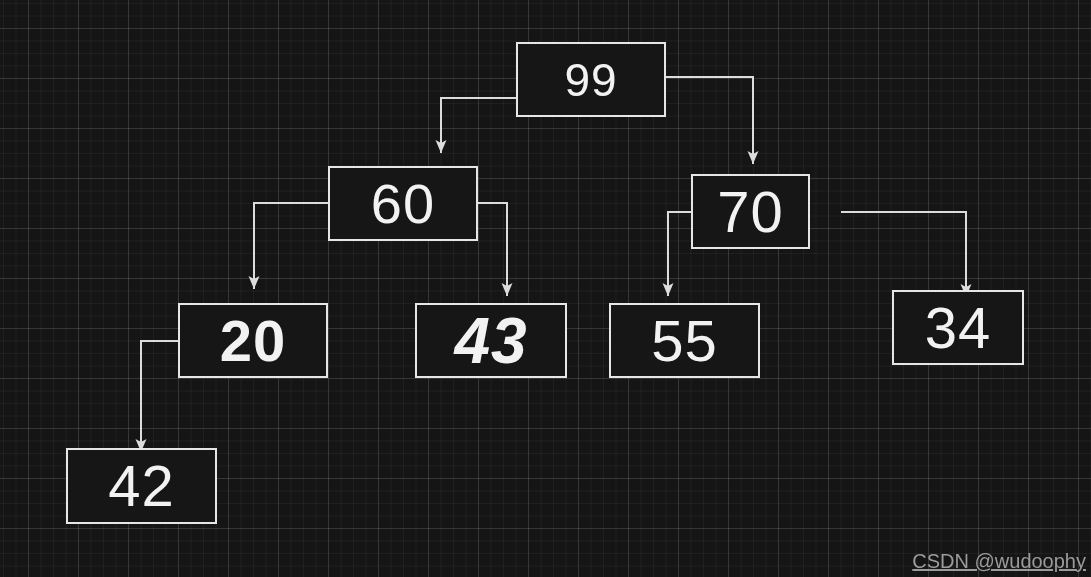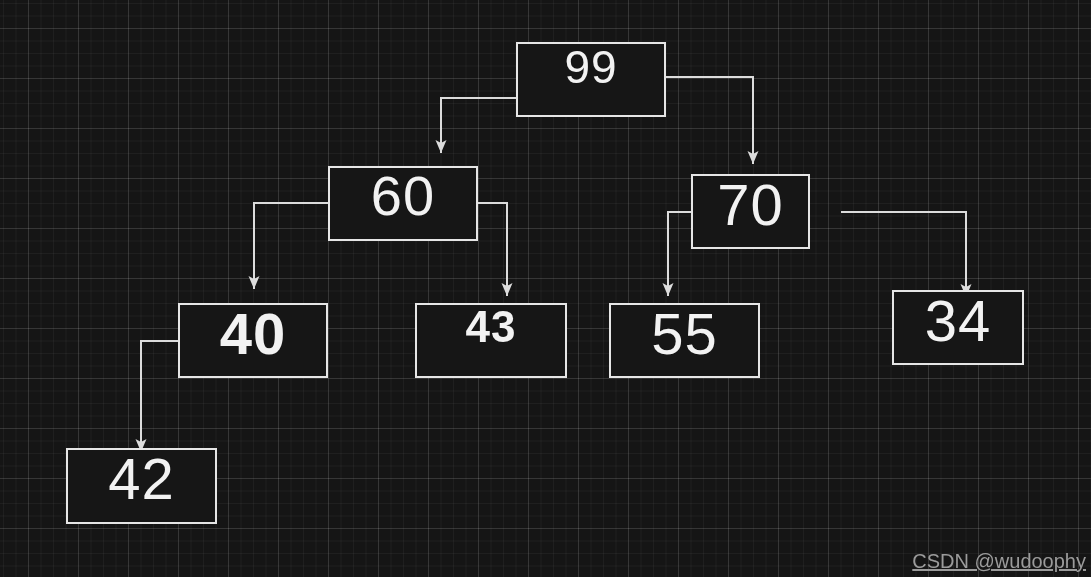--- a/index.html
+++ b/index.html
@@ -26,21 +26,21 @@
     background-position:28px 28px,28px 28px,3px 3px,3px 3px;
   }
   #edges-svg{position:absolute;left:0;top:0;width:1091px;height:577px;}
   #edges-svg polyline{fill:none;stroke:var(--edge);stroke-width:2;}
   #arrowhead path{fill:var(--edge);}
   .node{
     position:absolute;box-sizing:border-box;
     background:var(--node-fill);
     border:2px solid var(--node-border);
     color:var(--node-text);
-    display:flex;justify-content:center;
+    display:flex;align-items:center;justify-content:center;
     line-height:1;letter-spacing:1px;
   }
   .node.bold span{font-weight:700;}
   .watermark{
     position:absolute;right:5px;bottom:4px;
     font-size:20px;color:var(--watermark);text-decoration:underline;
   }
 </style>
 </head>
 <body>
@@ -66,23 +66,23 @@
       <div class="node" style="left: 516px; top: 42px; width: 150px; height: 75px; font-size: 46px;">
         <span>99</span>
       </div>
       <div class="node" style="left: 328px; top: 166px; width: 150px; height: 75px; font-size: 56px;">
         <span>60</span>
       </div>
       <div class="node" style="left: 691px; top: 174px; width: 119px; height: 75px; font-size: 58px;">
         <span>70</span>
       </div>
       <div class="node bold" style="left: 178px; top: 303px; width: 150px; height: 75px; font-size: 58px;">
-        <span>40</span>
+        <span>20</span>
       </div>
-      <div class="node bold" style="left: 415px; top: 303px; width: 152px; height: 75px; font-size: 44px;">
+      <div class="node bold" style="left: 415px; top: 303px; width: 152px; height: 75px; font-size: 64px; font-style: italic;">
         <span>43</span>
       </div>
       <div class="node" style="left: 609px; top: 303px; width: 151px; height: 75px; font-size: 58px;">
         <span>55</span>
       </div>
       <div class="node" style="left: 892px; top: 290px; width: 132px; height: 75px; font-size: 58px;">
         <span>34</span>
       </div>
       <div class="node" style="left: 66px; top: 448px; width: 151px; height: 76px; font-size: 58px;">
         <span>42</span>

